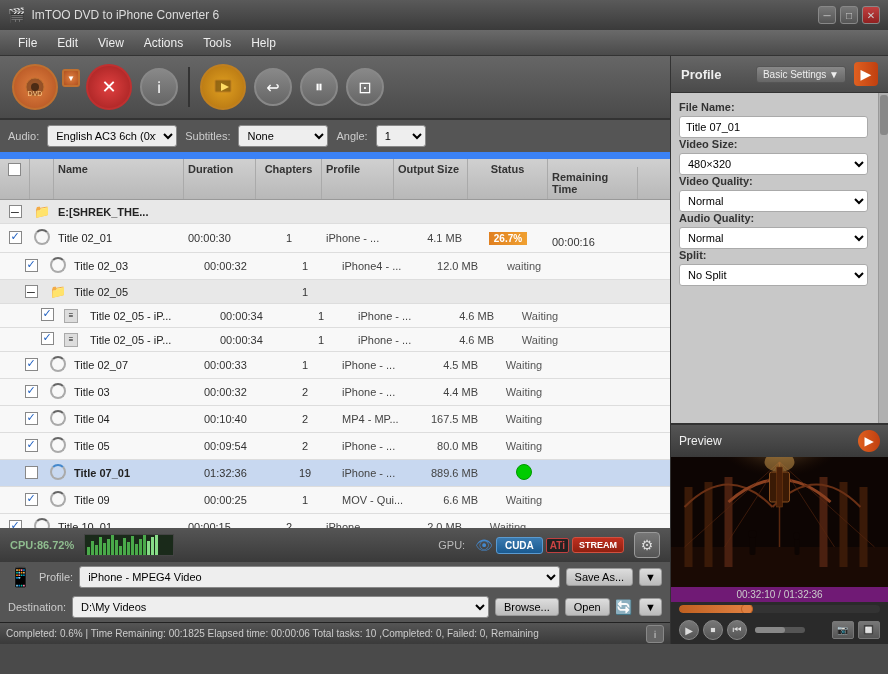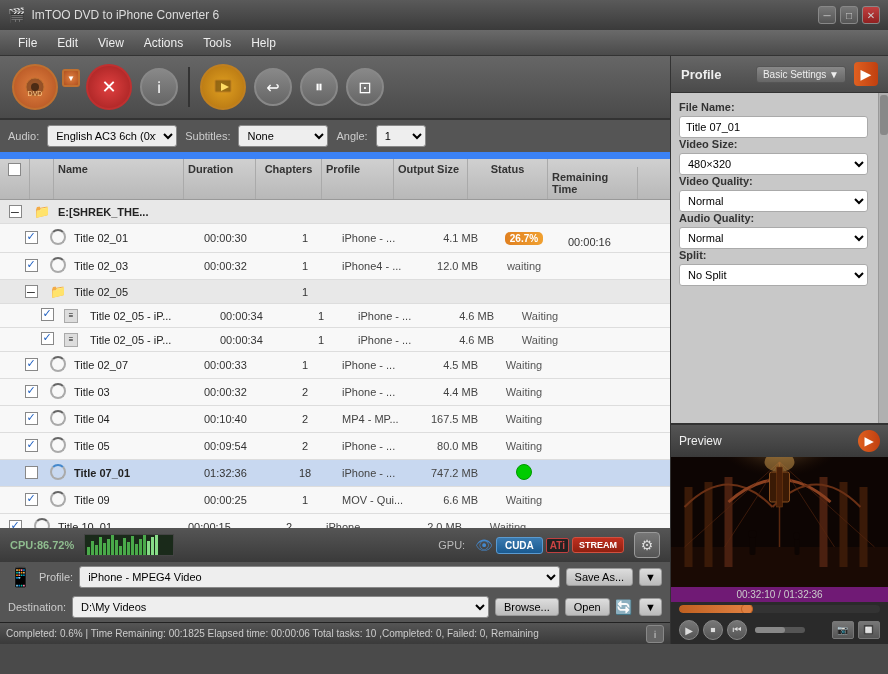--- a/index.html
+++ b/index.html
@@ -139,21 +139,21 @@
     }
     .chk-box.checked::after {
       content: '✓'; position: absolute; top: -2px; left: 1px;
       font-size: 11px; color: #2060c0;
     }
     .chk-box.unchecked {}
 
     .status-waiting { color: #555; }
     .status-progress {
       background: linear-gradient(to right, #e08020, #f0a030);
-      color: white; border-radius: 5px; padding: 1px 5px; font-size: 10px; font-weight: bold;
+      color: white; border-radius: 0; padding: 1px 5px; font-size: 10px; font-weight: bold;
     }
     .status-green {
       width: 16px; height: 16px; border-radius: 50%; background: #00cc00;
       display: inline-block; border: 1px solid #009900;
     }
 
     .spin-icon {
       width: 16px; height: 16px; border-radius: 50%; border: 2px solid #aaa;
       border-top-color: #666; display: inline-block;
     }
@@ -436,21 +436,21 @@
         <div class="col-icon"><span style="color:#e0a020;font-size:13px;">📁</span></div>
         <div class="col-name" style="font-weight:bold;">E:[SHREK_THE...</div>
         <div class="col-dur"></div>
         <div class="col-chap"></div>
         <div class="col-prof"></div>
         <div class="col-out"></div>
         <div class="col-stat"></div>
         <div class="col-rem"></div>
       </div>
 
-      <div class="file-row" style="padding-left:16px;">
+      <div class="file-row" style="">
         <div class="col-check"><div class="chk-box checked"></div></div>
         <div class="col-icon"><div class="spin-icon"></div></div>
         <div class="col-name">Title 02_01</div>
         <div class="col-dur">00:00:30</div>
         <div class="col-chap">1</div>
         <div class="col-prof">iPhone - ...</div>
         <div class="col-out">4.1 MB</div>
         <div class="col-stat"><span class="status-progress">26.7%</span></div>
         <div class="col-rem">00:00:16</div>
       </div>
@@ -553,23 +553,23 @@
         <div class="col-out">80.0 MB</div>
         <div class="col-stat"><span class="status-waiting">Waiting</span></div>
         <div class="col-rem"></div>
       </div>
 
       <div class="file-row selected" style="padding-left:16px;">
         <div class="col-check"><div class="chk-box unchecked"></div></div>
         <div class="col-icon"><div class="spin-icon" style="border-top-color:#4488cc;"></div></div>
         <div class="col-name" style="font-weight:bold;">Title 07_01</div>
         <div class="col-dur">01:32:36</div>
-        <div class="col-chap">18</div>
+        <div class="col-chap">19</div>
         <div class="col-prof">iPhone - ...</div>
-        <div class="col-out">747.2 MB</div>
+        <div class="col-out">889.6 MB</div>
         <div class="col-stat"><span class="status-green"></span></div>
         <div class="col-rem"></div>
       </div>
 
       <div class="file-row" style="padding-left:16px;">
         <div class="col-check"><div class="chk-box checked"></div></div>
         <div class="col-icon"><div class="spin-icon"></div></div>
         <div class="col-name">Title 09</div>
         <div class="col-dur">00:00:25</div>
         <div class="col-chap">1</div>

